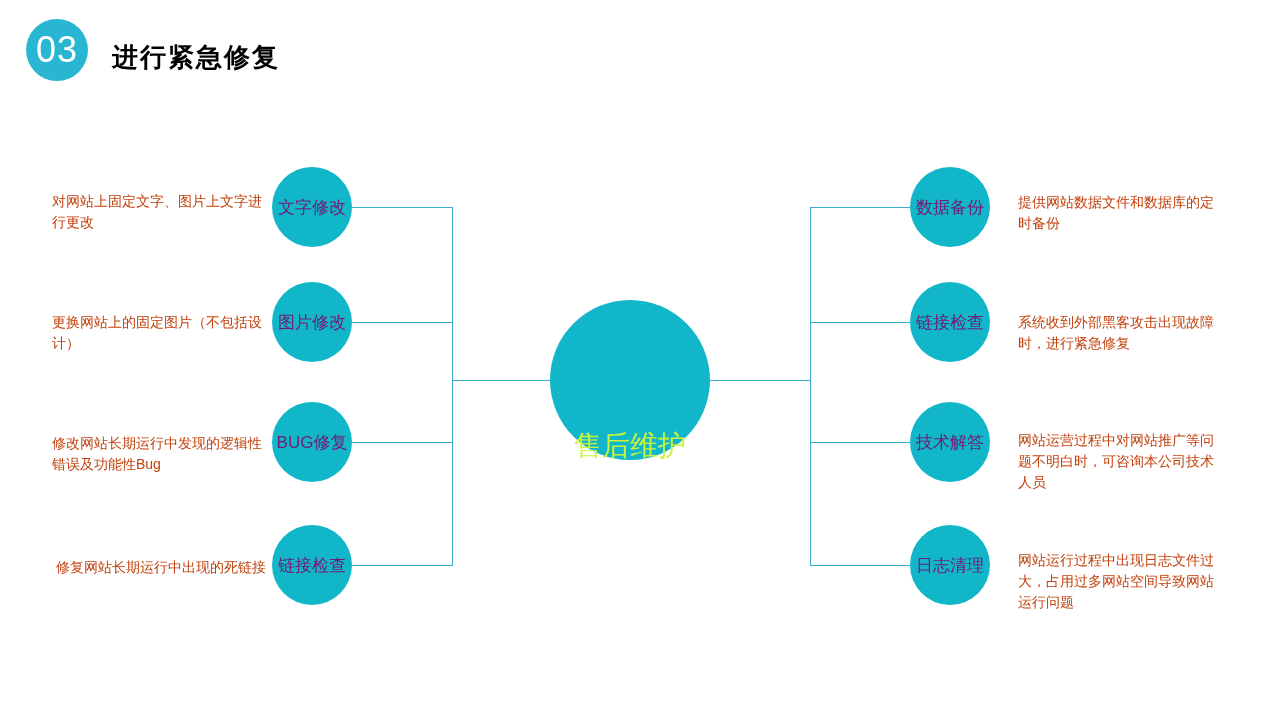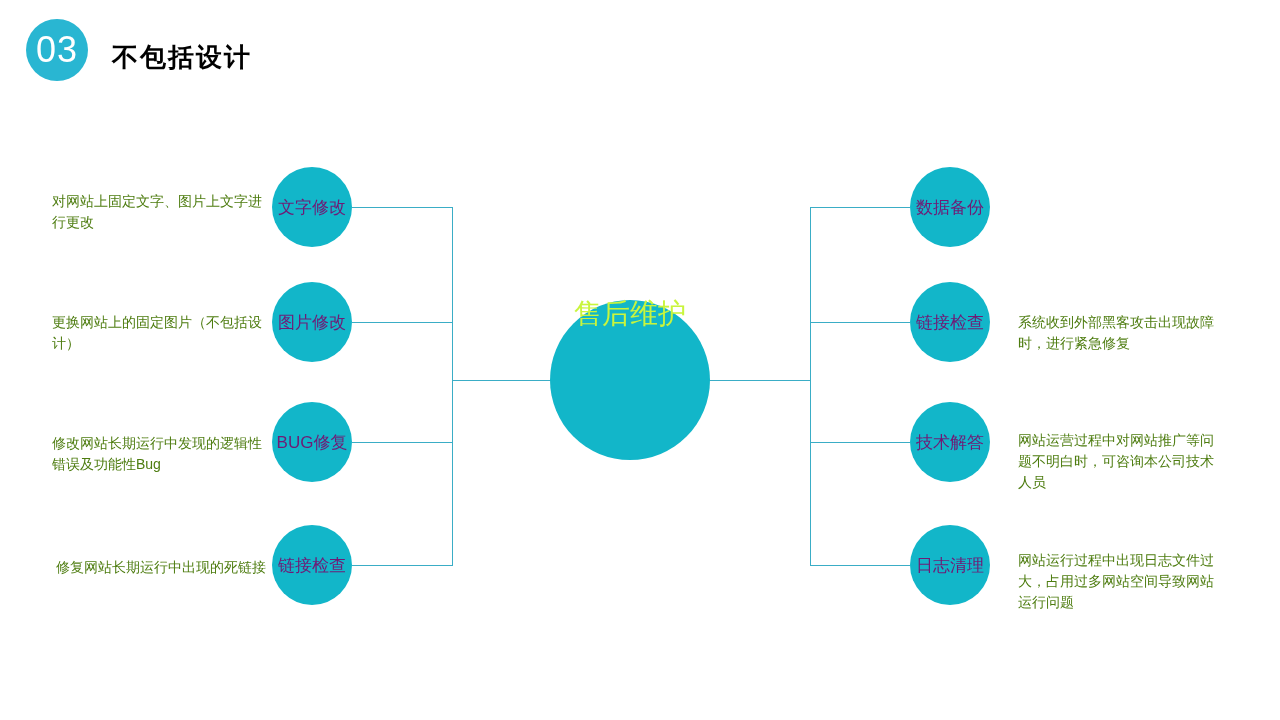--- a/index.html
+++ b/index.html
@@ -97,34 +97,34 @@
   .rn3 { left: 910px; top: 402px; justify-content: center; }
   .rn4 { left: 910px; top: 525px; }
 
   .center-node {
     position: absolute;
     left: 550px; top: 300px;
     width: 160px; height: 160px;
     border-radius: 50%;
     background: #12b6c9;
     display: flex;
-    align-items: flex-start;
+    align-items: flex-end;
     justify-content: center;
   }
   .center-label {
     color: #c9f53c;
     font-size: 28px;
     white-space: nowrap;
     line-height: 1;
   }
 
   
   .desc {
     position: absolute;
-    color: #4d7c0f;
+    color: #c2410c;
     font-size: 14px;
     line-height: 21px;
   }
   .ld { left: 52px;  width: 218px; }
   .rd { left: 1018px; width: 200px; }
   .ld1 { top: 191px; }
   .ld2 { top: 312px; }
   .ld3 { top: 433px; }
   .ld4 { top: 557px; text-align: center; }
   .rd1 { top: 192px; }
@@ -133,21 +133,21 @@
   .rd4 { top: 550px; }
 </style>
 </head>
 <body>
 
 <div class="stage">
 
   <div class="badge">
     <span class="badge-num">03</span>
   </div>
-  <div class="page-title">不包括设计</div>
+  <div class="page-title">进行紧急修复</div>
 
   <div class="line h l-h1"></div>
   <div class="line h l-h2"></div>
   <div class="line h l-h3"></div>
   <div class="line h l-h4"></div>
   <div class="line v l-v"></div>
   <div class="line h l-c"></div>
   <div class="line h r-c"></div>
   <div class="line v r-v"></div>
   <div class="line h r-h1"></div>
@@ -183,17 +183,18 @@
   <div class="node rn2">
     <span class="node-label">链接检查</span>
   </div>
   <div class="node rn3">
     <span class="node-label">技术解答</span>
   </div>
   <div class="node rn4">
     <span class="node-label">日志清理</span>
   </div>
 
+  <div class="desc rd rd1">提供网站数据文件和数据库的定时备份</div>
   <div class="desc rd rd2">系统收到外部黑客攻击出现故障时，进行紧急修复</div>
   <div class="desc rd rd3">网站运营过程中对网站推广等问题不明白时，可咨询本公司技术人员</div>
   <div class="desc rd rd4">网站运行过程中出现日志文件过大，占用过多网站空间导致网站运行问题</div>
 
 </div>
 
 </body></html>

